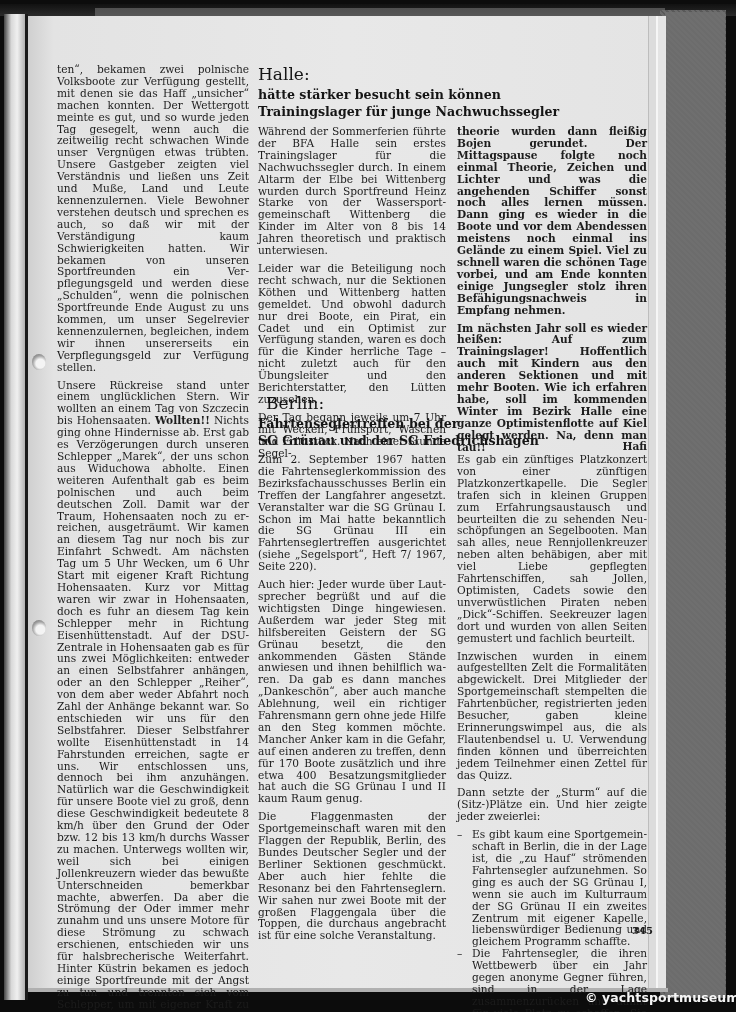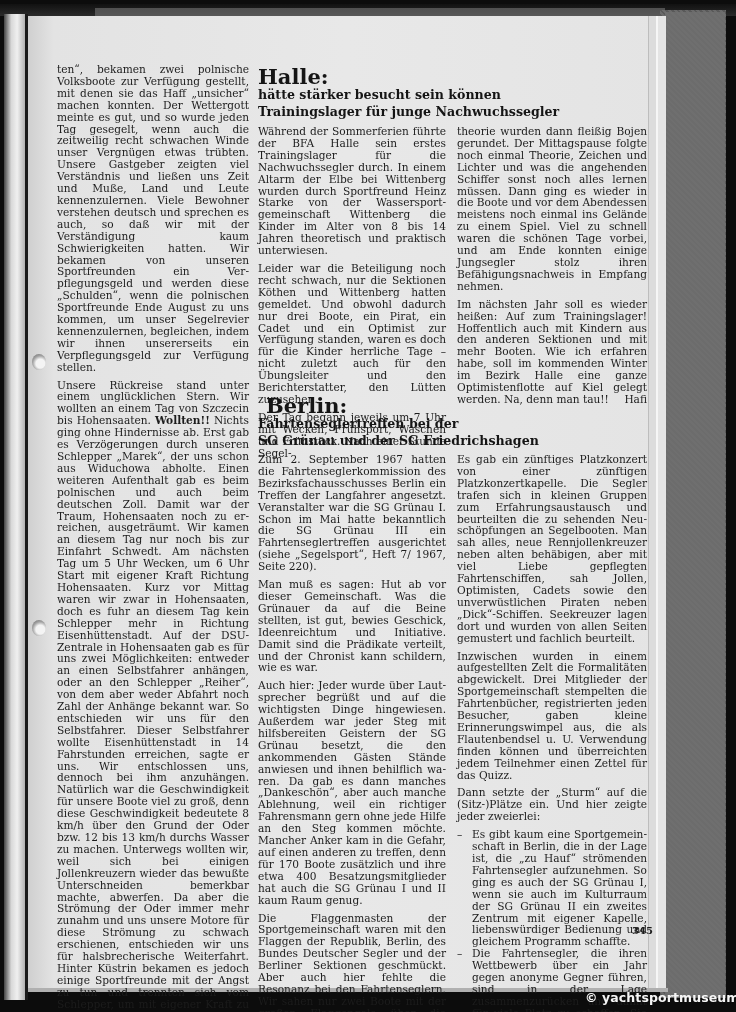--- a/index.html
+++ b/index.html
@@ -26,27 +26,27 @@
   .punch { position: absolute; width: 14px; height: 16px; border-radius: 50%;
     background: radial-gradient(circle at 60% 60%, #f4f4f4 0 35%, #a5a5a5 60%, #5a5a5a 100%); }
 
   .col { position: absolute; font-size: 10.6px; line-height: 11.9px; text-align: justify; hyphens: manual; }
   .col p { margin-bottom: 6px; }
   .col p:last-child { margin-bottom: 0; }
   .left-col { left: 57px; top: 64px; width: 192px; }
   .signature { text-align: right; }
   .bold { font-weight: bold; }
 
-  .section-title { position: absolute; font-weight: bold; font-size: 21px; color: #151515; }
+  .section-title { position: absolute; font-weight: normal; font-size: 17px; color: #151515; }
   .article-headline { position: absolute; font-weight: bold; font-size: 12.6px; line-height: 17px; color: #151515; }
 
   .halle-title { left: 258px; top: 64px; }
   .halle-headline { left: 258px; top: 86px; width: 380px; }
   .halle-col1 { left: 258px; top: 126px; width: 188px; }
-  .halle-col2 { left: 457px; top: 126px; width: 190px; }
+  .halle-col2 { left: 457px; top: 126px; width: 190px; font-weight: bold; }
 
   .berlin-title { left: 266px; top: 393px; }
   .berlin-headline { left: 258px; top: 415px; width: 380px; }
   .berlin-col1 { left: 258px; top: 454px; width: 188px; }
   .berlin-col2 { left: 457px; top: 454px; width: 190px; }
 
   .dash-list { list-style: none; }
   .dash-list li { position: relative; padding-left: 15px; }
   .dash-list li::before { content: "\2013"; position: absolute; left: 0; top: 0; }
 
@@ -95,21 +95,20 @@
   <p class="signature" style="margin-top:-18px;">Hafi</p>
 </div>
 
 <div class="section-title berlin-title">Berlin:</div>
 <div class="article-headline berlin-headline">
   <div>Fahrtenseglertreffen bei der</div>
   <div>SG Grünau und der SG Friedrichshagen</div>
 </div>
 <div class="col berlin-col1">
   <p>Zum 2. September 1967 hatten die Fahrtenseglerkommission des Be­zirksfachausschusses Berlin ein Tref­fen der Langfahrer angesetzt. Veran­stalter war die SG Grünau I. Schon im Mai hatte bekanntlich die SG Grü­nau III ein Fahrtenseglertreffen aus­gerichtet (siehe „Segelsport“, Heft 7/ 1967, Seite 220).</p>
-  <p>Man muß es sagen: Hut ab vor die­ser Gemeinschaft. Was die Grünauer da auf die Beine stellten, ist gut, be­wies Geschick, Ideenreichtum und Initiative. Damit sind die Prädikate verteilt, und der Chronist kann schil­dern, wie es war.</p>
   <p>Auch hier: Jeder wurde über Laut­sprecher begrüßt und auf die wich­tigsten Dinge hingewiesen. Außer­dem war jeder Steg mit hilfsbereiten Geistern der SG Grünau besetzt, die den ankommenden Gästen Stände anwiesen und ihnen behilflich wa­ren. Da gab es dann manches „Danke­schön“, aber auch manche Ableh­nung, weil ein richtiger Fahrensmann gern ohne jede Hilfe an den Steg kommen möchte. Mancher Anker kam in die Gefahr, auf einen anderen zu treffen, denn für 170 Boote zusätz­lich und ihre etwa 400 Besatzungs­mitglieder hat auch die SG Grünau I und II kaum Raum genug.</p>
   <p>Die Flaggenmasten der Sportgemein­schaft waren mit den Flaggen der Re­publik, Berlin, des Bundes Deutscher Segler und der Berliner Sektionen geschmückt. Aber auch hier fehlte die Resonanz bei den Fahrtenseglern. Wir sahen nur zwei Boote mit der großen Flaggengala über die Toppen, die durchaus angebracht ist für eine solche Veranstaltung.</p>
 </div>
 <div class="col berlin-col2">
   <p>Es gab ein zünftiges Platzkonzert von einer zünftigen Platzkonzertkapelle. Die Segler trafen sich in kleinen Gruppen zum Erfahrungsaustausch und beurteilten die zu sehenden Neu­schöpfungen an Segelbooten. Man sah alles, neue Rennjollenkreuzer neben alten behäbigen, aber mit viel Liebe gepflegten Fahrtenschiffen, sah Jollen, Optimisten, Cadets sowie den unver­wüstlichen Piraten neben „Dick“-Schiffen. Seekreuzer lagen dort und wurden von allen Seiten gemustert und fachlich beurteilt.</p>
   <p>Inzwischen wurden in einem aufge­stellten Zelt die Formalitäten abge­wickelt. Drei Mitglieder der Sport­gemeinschaft stempelten die Fahrten­bücher, registrierten jeden Besucher, gaben kleine Erinnerungswimpel aus, die als Flautenbendsel u. U. Verwen­dung finden können und überreichten jedem Teilnehmer einen Zettel für das Quizz.</p>
   <p>Dann setzte der „Sturm“ auf die (Sitz-)Plätze ein. Und hier zeigte jeder zweierlei:</p>
   <ul class="dash-list">
     <li>Es gibt kaum eine Sportgemein­schaft in Berlin, die in der Lage ist, die „zu Hauf“ strömenden Fahrtensegler aufzunehmen. So ging es auch der SG Grünau I, wenn sie auch im Kulturraum der SG Grünau II ein zweites Zen­trum mit eigener Kapelle, liebens­würdiger Bedienung und gleichem Programm schaffte.</li>
     <li>Die Fahrtensegler, die ihren Wettbewerb über ein Jahr gegen anonyme Gegner führen, sind in der Lage zusammenzurücken und damit für viele Platz zu schaffen. Sie verstehen es zusammenzusein</li>

